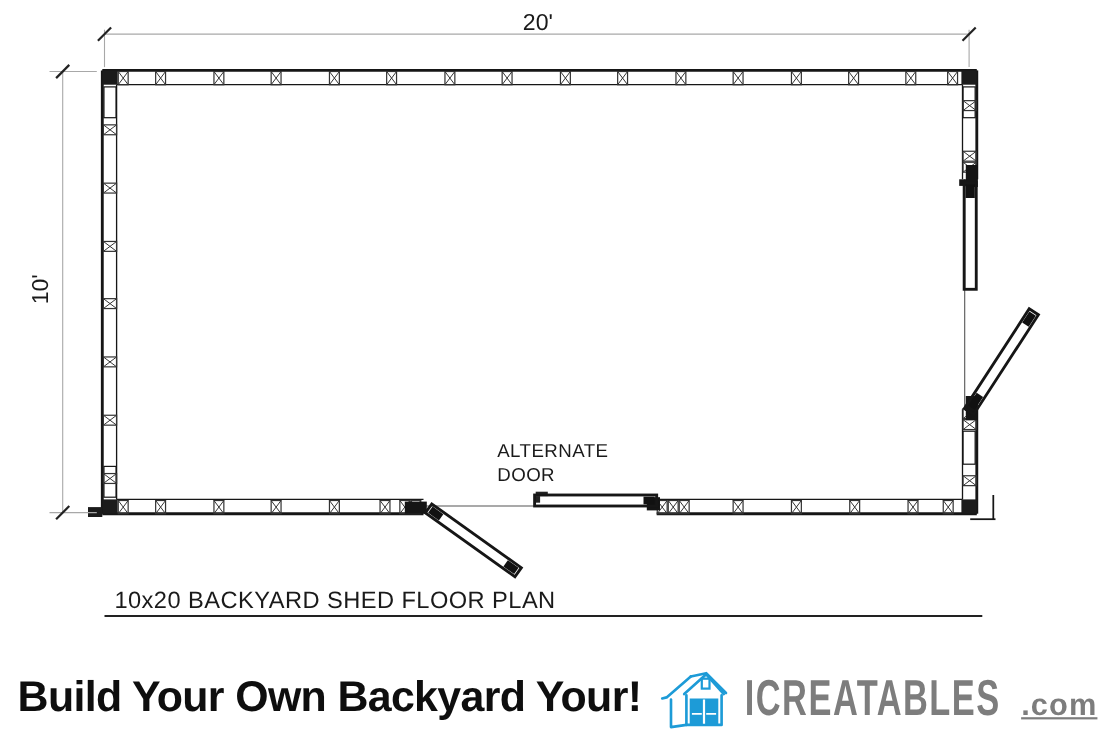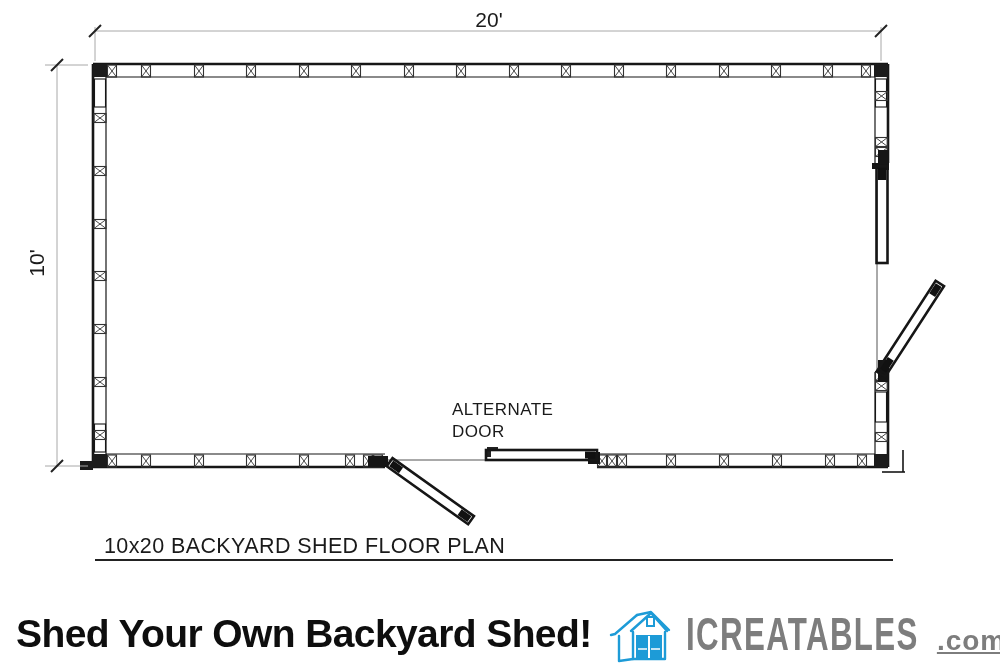--- a/index.html
+++ b/index.html
@@ -225,21 +225,21 @@
         </g>
       <text class="dim-label" x="489" y="27" text-anchor="middle">20'</text>
       <text class="dim-label" x="44" y="263" text-anchor="middle" transform="rotate(-90 44 263)">10'</text>
       <text class="door-label" x="452" y="415">ALTERNATE</text>
       <text class="door-label" x="452" y="437">DOOR</text>
       <text class="plan-title" x="104" y="553">10x20 BACKYARD SHED FLOOR PLAN</text>
     </svg>
   </div>
 
   <div class="banner">
-    <div class="headline">Shed Your Own Backyard Shed!</div>
+    <div class="headline">Build Your Own Backyard Your!</div>
     <div class="logo">
       <svg class="shed-icon-svg" viewBox="0 0 64 58">
         <g fill="none" stroke="currentColor" stroke-width="2.4" stroke-linejoin="round" stroke-linecap="round">
           <path d="M30 10 L8 29 L4 30"></path>
           <path d="M30 10 L44 7 L62 25"></path>
           <path d="M24 26 L44 8 L60 26"></path>
           <path d="M26 27 V54 H58 V27"></path>
           <path d="M26 54 L12 56 L12 31"></path>
         </g>
         <rect x="40" y="12" width="7" height="9" fill="none" stroke="currentColor" stroke-width="2"></rect>

